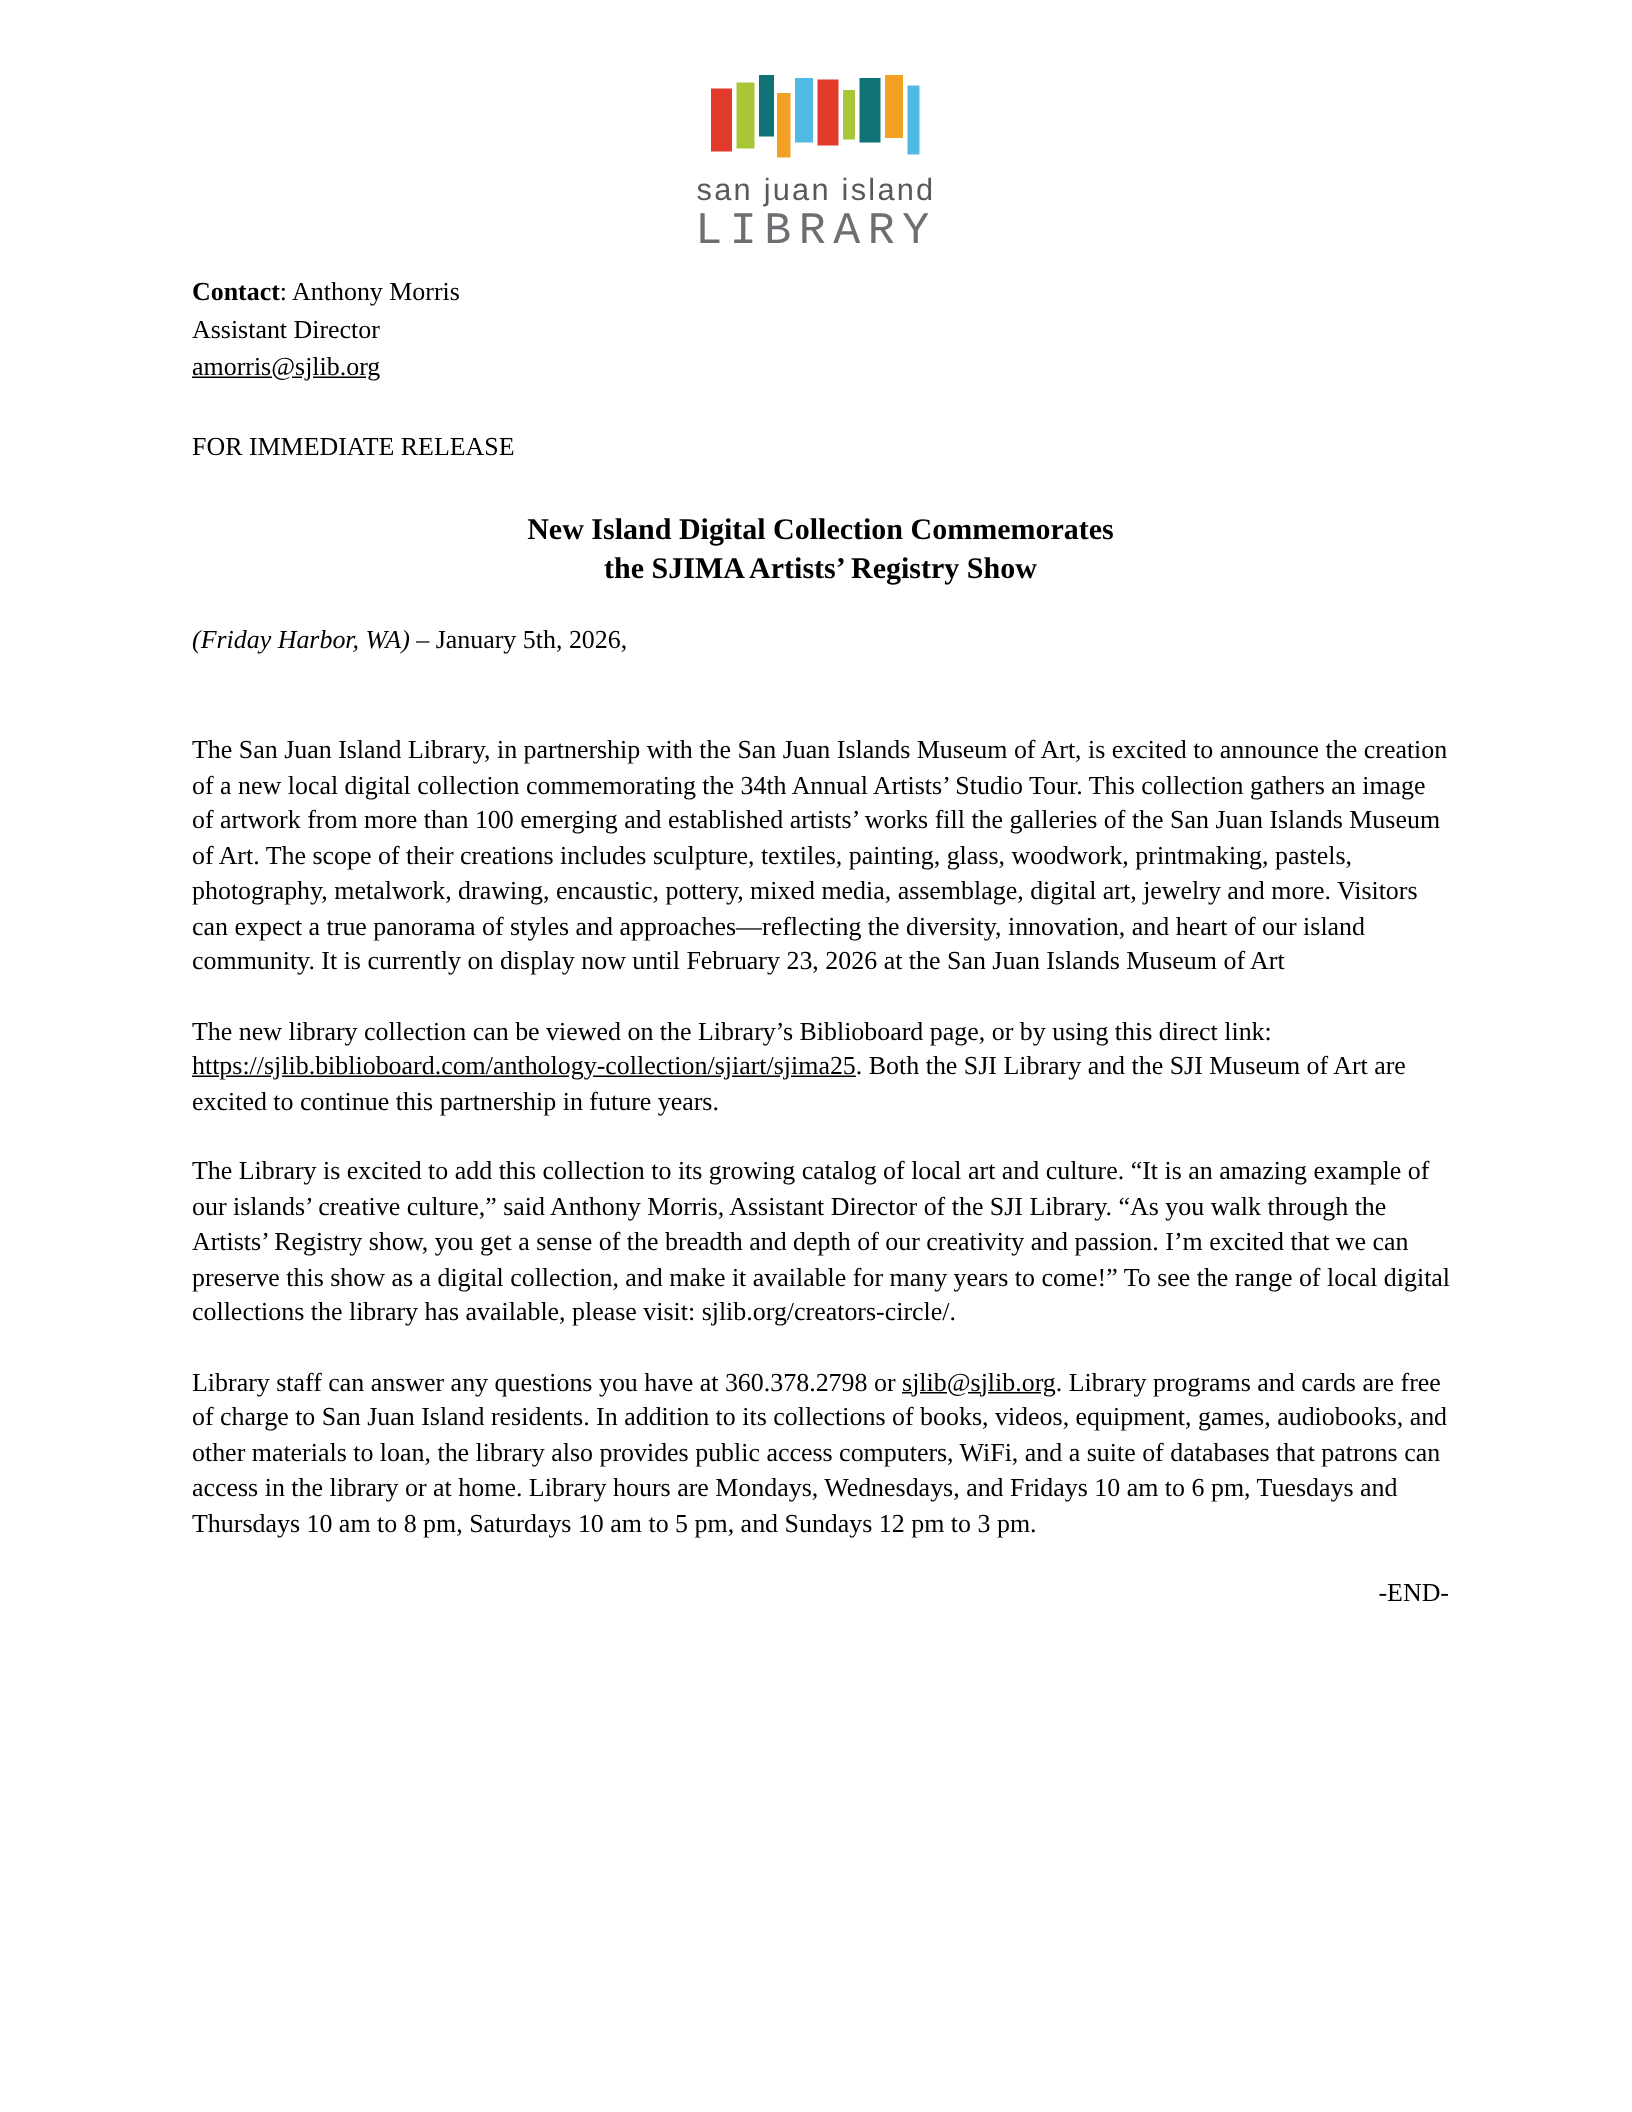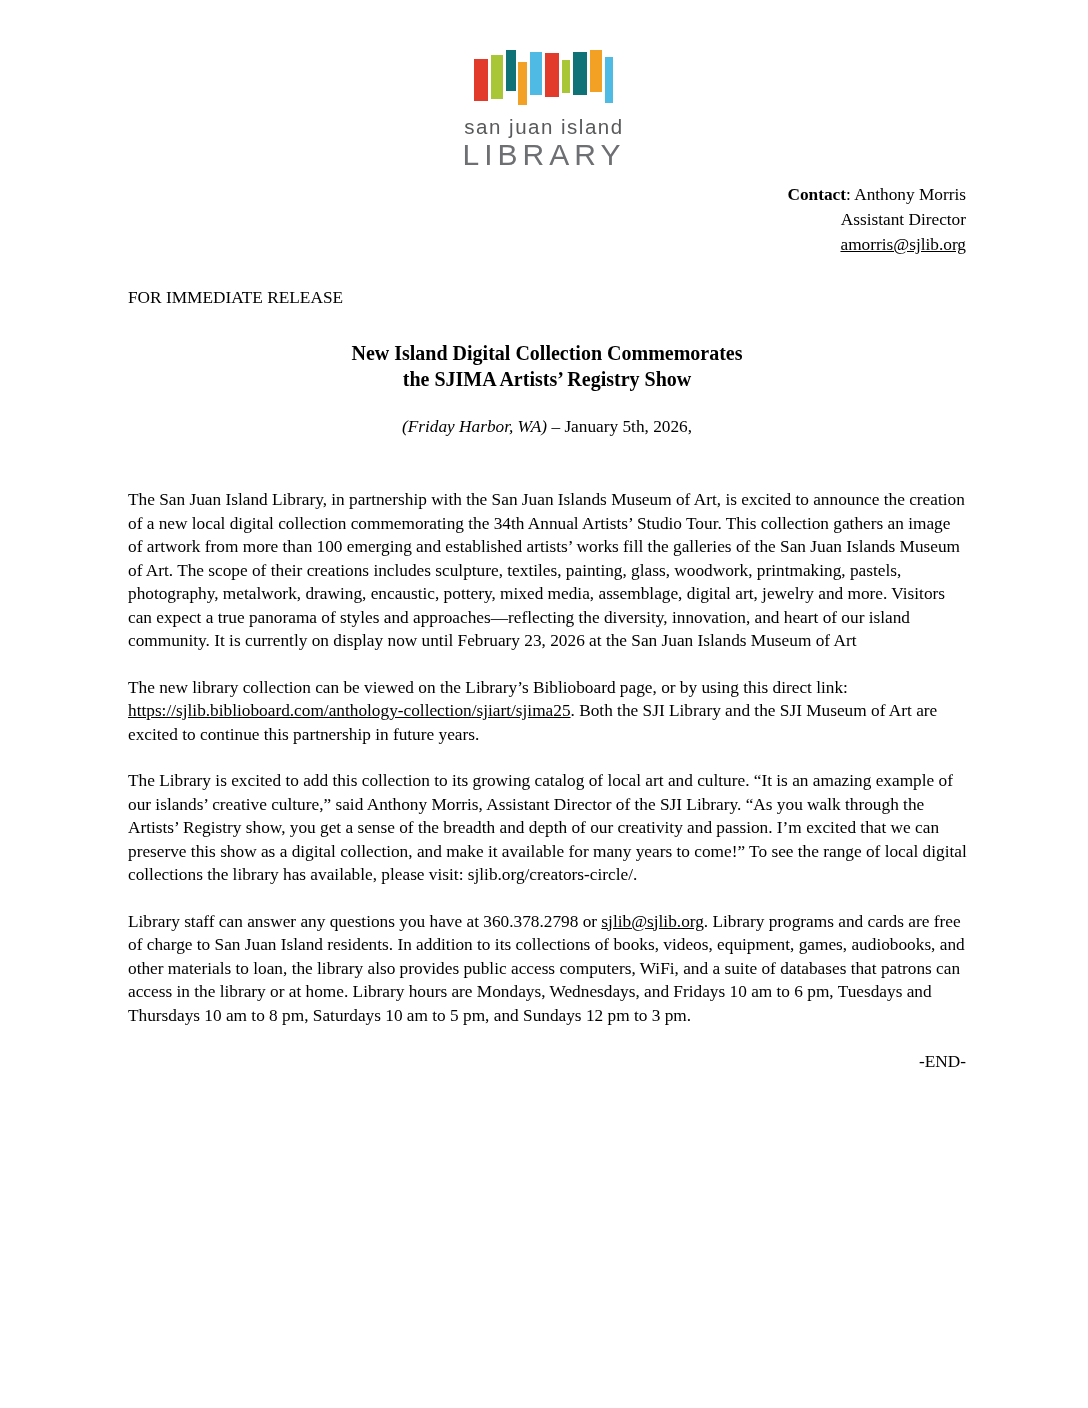--- a/index.html
+++ b/index.html
@@ -10,35 +10,35 @@
     overflow:hidden;
   }
   .logo { padding-top:50px; text-align:center; }
   .logo-bars { position:relative; width:140px; height:62px; margin:0 auto; }
   .logo-bars .bar { position:absolute; }
   .logo-name {
     font-family:"Liberation Sans", sans-serif; font-size:20.5px;
     color:#58595b; letter-spacing:1.5px; margin-top:3px; font-weight:400;
   }
   .logo-library {
-    font-family:Liberation Sans, sans-serif; font-size:30px;
+    font-family:Liberation Mono, monospace; font-size:30px;
     color:#6e6f72; letter-spacing:5px; margin-top:-1px; font-weight:400;
   }
   .content { padding:0 122px 0 128px; }
-  .contact-block { margin-top:10px; line-height:25px;text-align:right; }
+  .contact-block { margin-top:10px; line-height:25px; }
   .contact-label { font-weight:bold; }
   a.blue-link { color:#000000; text-decoration:underline; }
   a.plain-link { color:#000000; text-decoration:underline; }
   .release-block { margin-top:28px; line-height:25px; }
   sup.date-sup { font-size:11px; vertical-align:super; line-height:0; }
   .headline {
     margin-top:30px; text-align:center; font-weight:bold;
     font-size:20px; line-height:26px;
   }
-  .dateline { margin-top:23px; line-height:24px;text-align:center; }
+  .dateline { margin-top:23px; line-height:24px; }
   .dateline .loc { font-style:italic; }
   .para { line-height:23.5px; width:840px; }
   .para-1 { margin-top:49px; }
   .para-2 { margin-top:23px; }
   .para-3 { margin-top:23px; }
   .para-4 { margin-top:23px; }
   .end-marker { margin-top:23px; text-align:right; line-height:23.5px; }
 </style>
 </head>
 <body>

